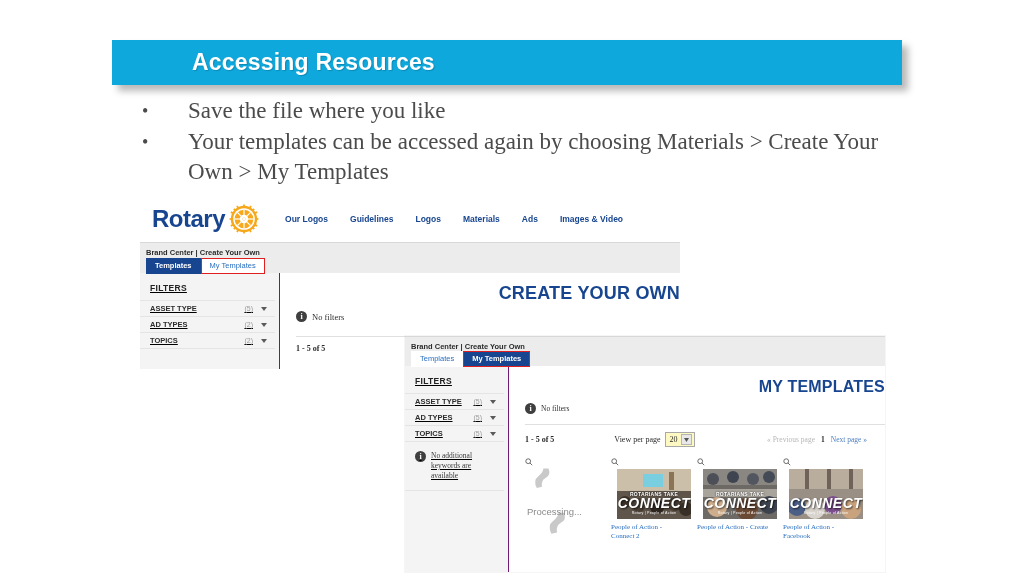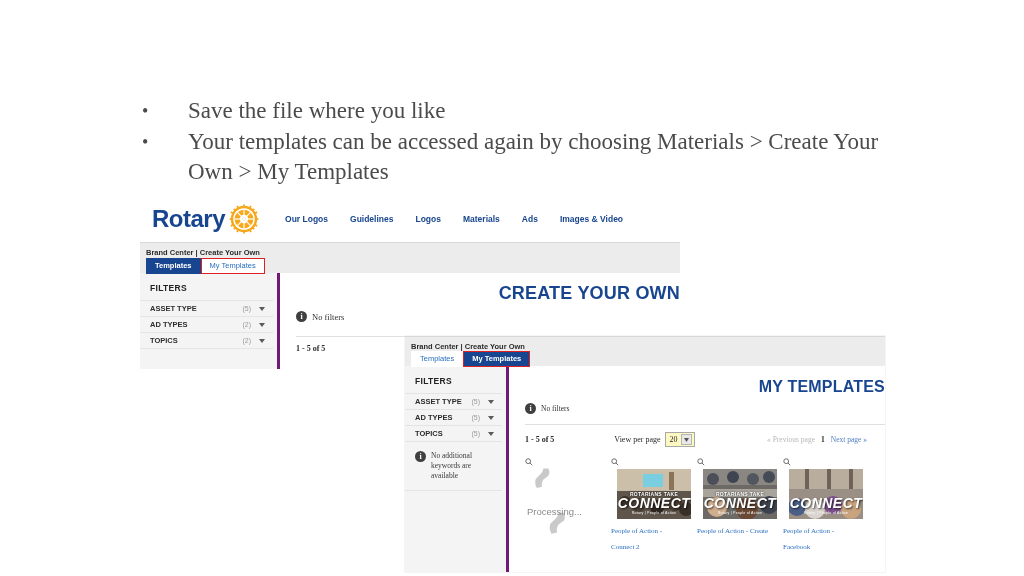--- a/index.html
+++ b/index.html
@@ -105,23 +105,24 @@
     white-space: nowrap;
     box-sizing: border-box;
   }
   .tab.active { background: #17458F; color: #ffffff; font-weight: bold; }
   .tab.inactive { background: #ffffff; color: #2a6fc0; }
   .tab.redbox { outline: 1.6px solid #E02020; outline-offset: -1px; }
 
   .panelrow { display: flex; }
   .filters {
     background: #F4F4F4;
-    border-right: 3px solid #701a75;
+    border-right: 1px solid #701a75;
     box-sizing: border-box;
     padding: 8px 4px 0 0;
+    text-decoration: underline;
   }
   .filters-title {
     font-family: "Liberation Sans", sans-serif;
     font-size: 8.5px; font-weight: bold; color: #232323;
     padding: 2px 0 7px 10px;
     letter-spacing: 0.3px;
   }
   .filter-row {
     display: flex; align-items: center;
     padding: 3px 8px 3px 10px;
@@ -256,37 +257,40 @@
     font-family: "Liberation Sans", sans-serif;
     font-size: 3.6px; color: #ffffff;
     letter-spacing: 0.2px;
     opacity: 0.95;
   }
   .card-title {
     margin-top: 4px;
     font-family: "Liberation Serif", serif;
     font-size: 7px;
     color: #2a6fc0;
-    line-height: 16px;
+    line-height: 9px;
   }
   .processing-cell {
     width: 74px; height: 72px; position: relative;
   }
   .proc-text {
     position: absolute; left: 2px; top: 48px;
     font-family: "Liberation Sans", sans-serif;
     font-size: 9.5px; color: #8a8a8a; white-space: nowrap;
   }
   .gear { position: absolute; }
 </style>
 </head>
 <body>
 
 <div id="slide">
 
+  <div id="title-banner">
+    <div id="title-text">Accessing Resources</div>
+  </div>
 
   <div id="bullets">
     <div class="bullet-row">
       <div class="bullet-dot">•</div>
       <div class="bullet-body">Save the file where you like</div>
     </div>
     <div class="bullet-row">
       <div class="bullet-dot">•</div>
       <div class="bullet-body">Your templates can be accessed again by choosing Materials &gt; Create Your Own &gt; My Templates</div>
     </div>

